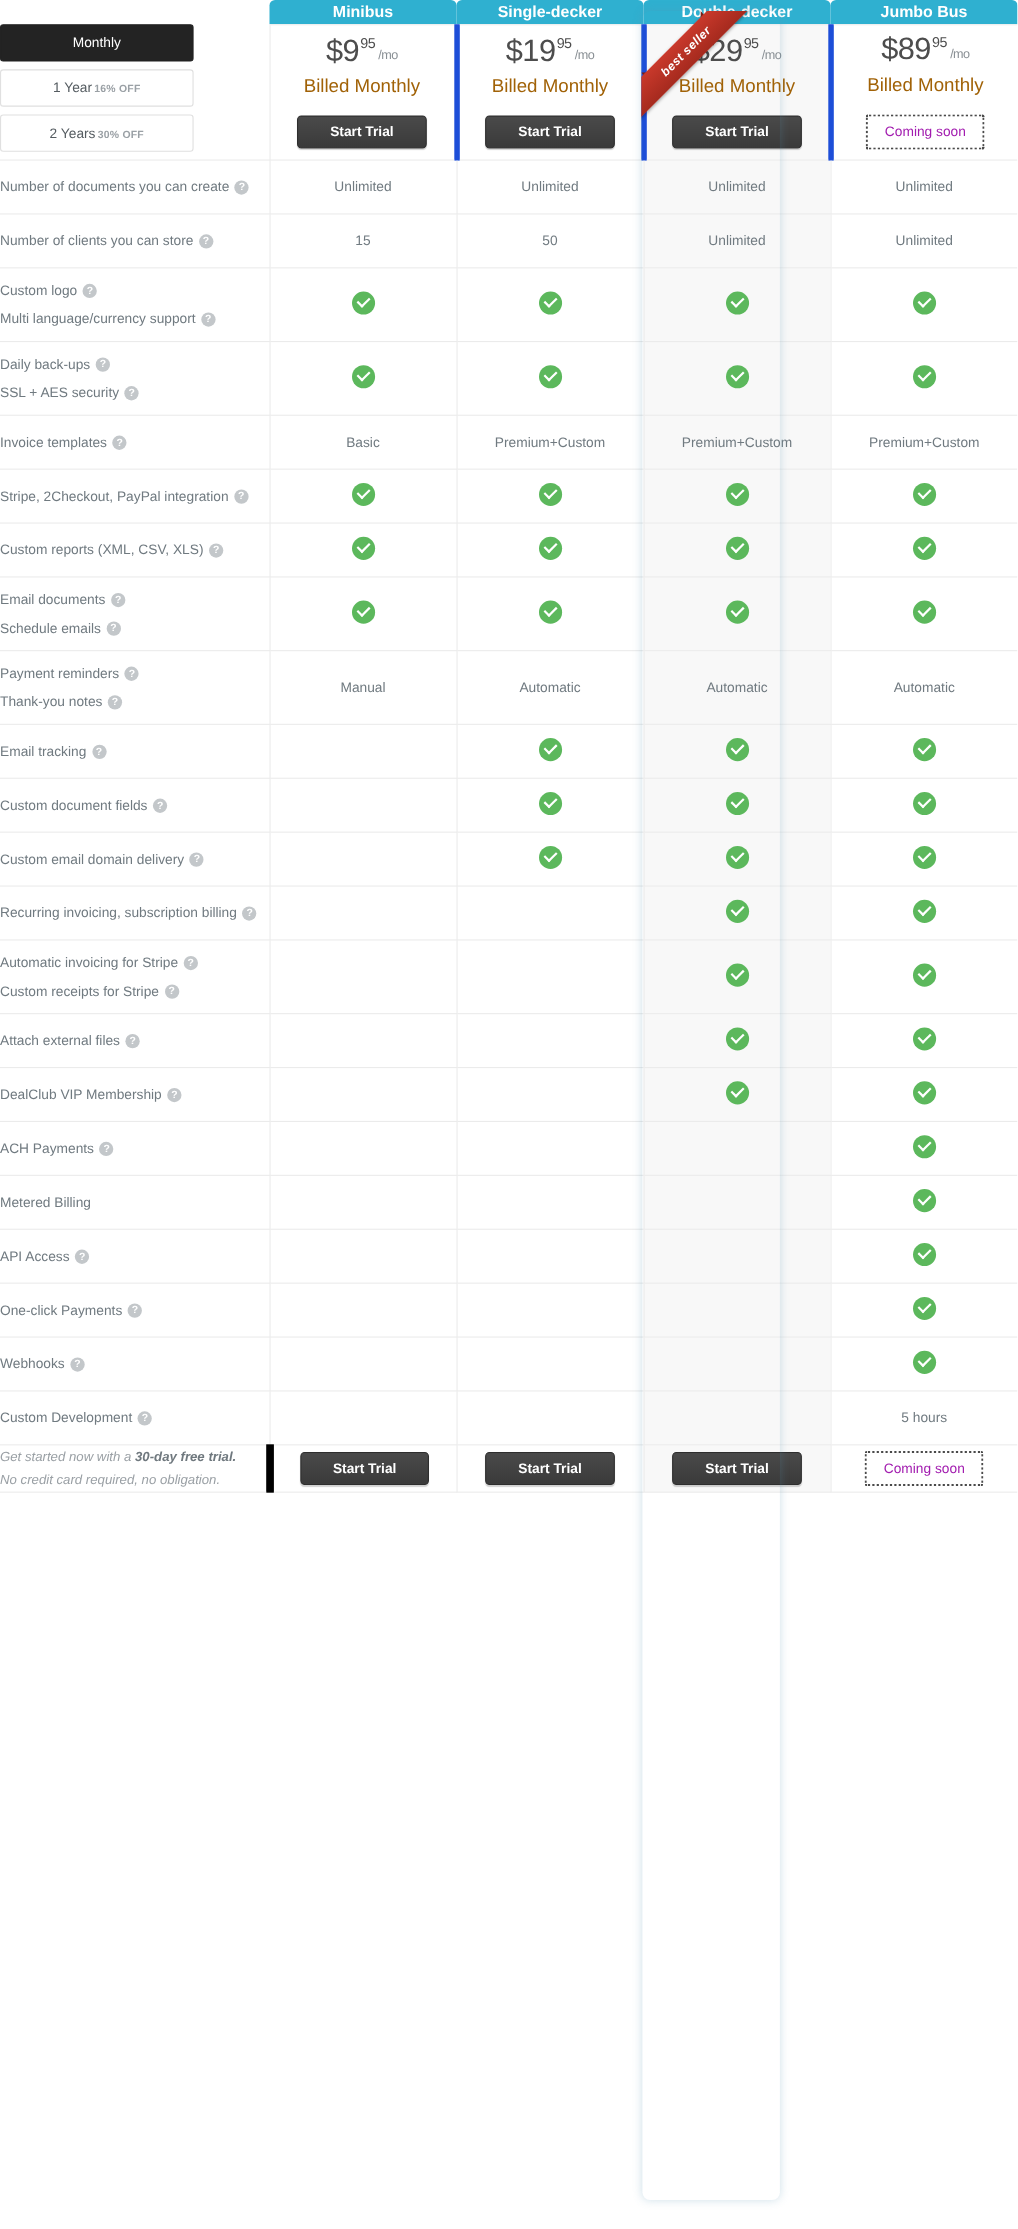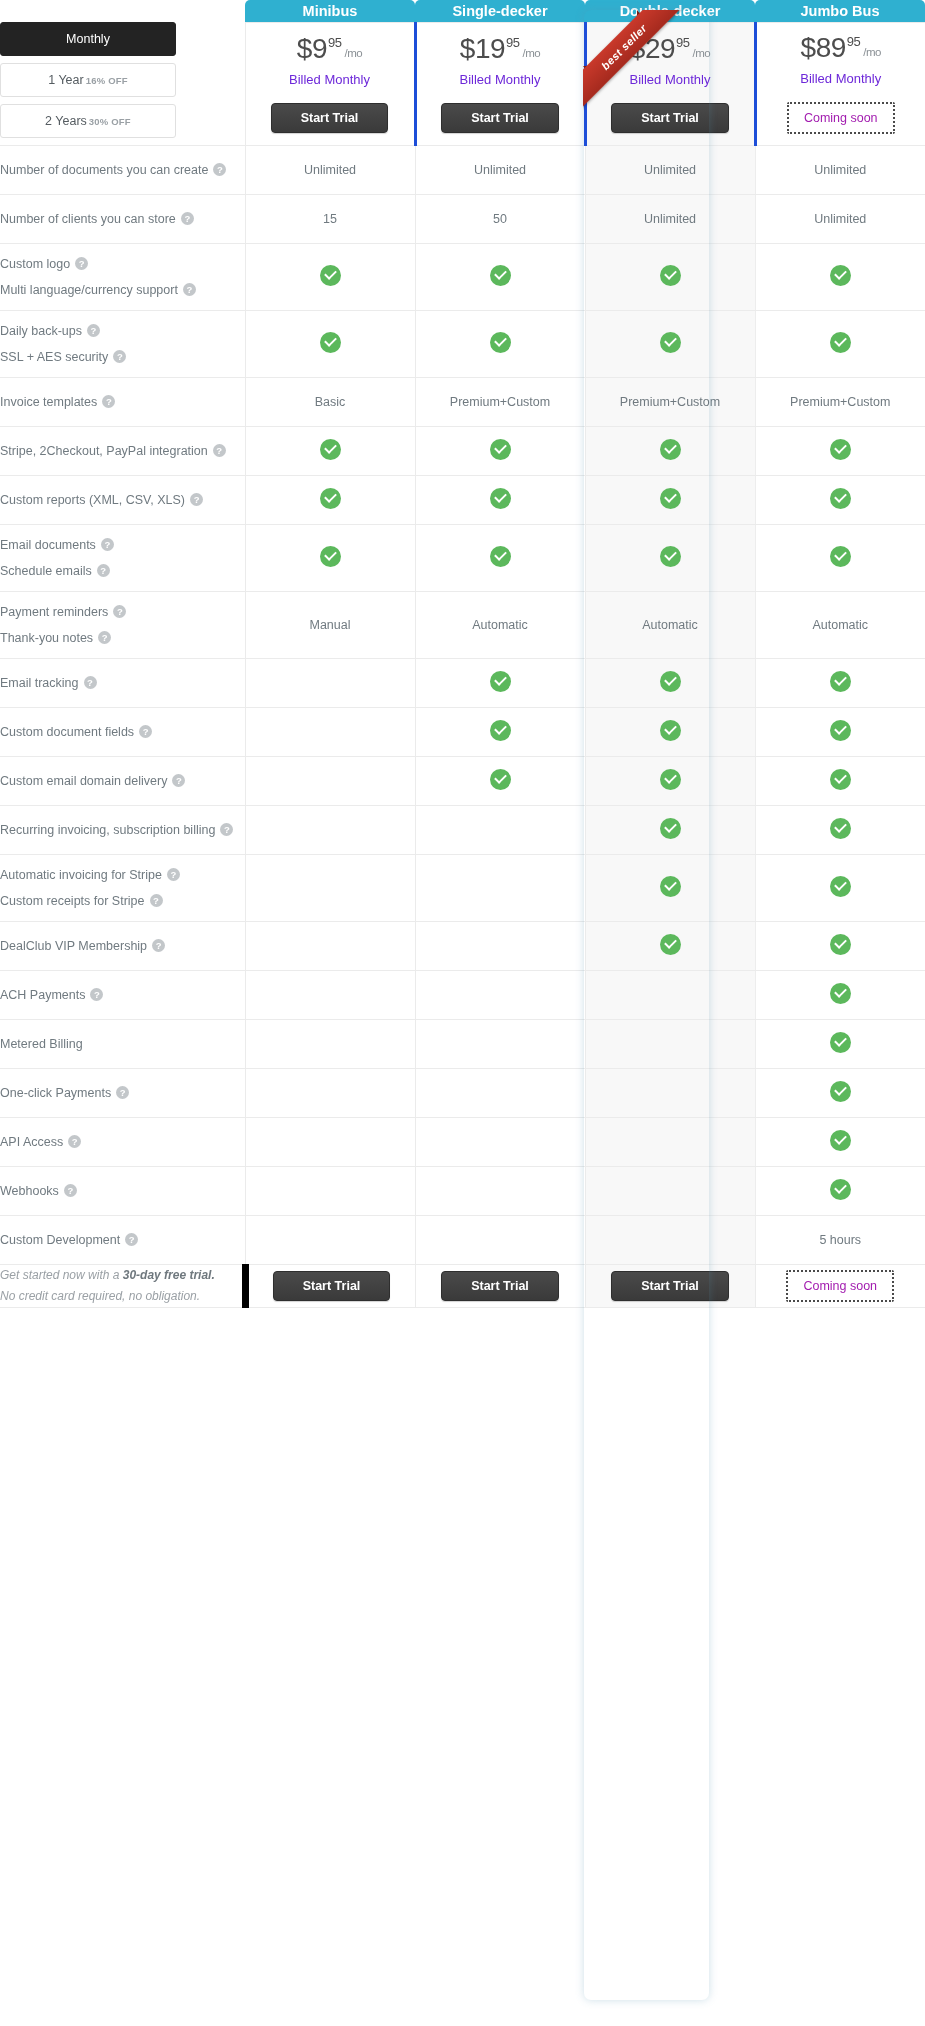--- a/index.html
+++ b/index.html
@@ -115,21 +115,21 @@
     text-align: center;
     font-size: 14.5px;
     font-weight: 700;
     height: 22px;
     border-bottom: none;
     border-radius: 5px 5px 0 0;
   }
   .plan-body {
     text-align: center;
     background: #ffffff;
-    border-right: 3px solid #1d4ed8;
+    border-right: 5px solid #1d4ed8;
     padding: 16px 6px 20px;
     vertical-align: top;
   }
   .plan-body.last { border-right: none; }
 
   .price {
     color: #4d4d4d;
     font-size: 28px;
     font-weight: 400;
     line-height: 1;
@@ -141,22 +141,22 @@
     margin-left: 1px;
   }
   .price .per {
     font-size: 11.5px;
     color: #8a9095;
     vertical-align: 1px;
     margin-left: 3px;
   }
   .billed {
     margin-top: 9px;
-    font-size: 13px;
-    color: #6d28d9;
+    font-size: 17px;
+    color: #a16207;
   }
 
   
   .btn-trial {
     display: inline-block;
     margin-top: 16px;
     padding: 7px 29px;
     background: linear-gradient(#4a4a4a, #3a3a3a);
     color: #ffffff;
     font-size: 12.5px;
@@ -515,20 +515,29 @@
               <span class="feat-line"><span>Automatic invoicing for Stripe</span><span class="help">?</span></span>
               <span class="feat-line"><span>Custom receipts for Stripe</span><span class="help">?</span></span>
             </td>
             <td class="val-cell"></td>
             <td class="val-cell"></td>
             <td class="val-cell highlight"><span class="ico-check"></span></td>
             <td class="val-cell last"><span class="ico-check"></span></td>
           </tr>
           <tr>
             <td class="feat-cell">
+              <span class="feat-line"><span>Attach external files</span><span class="help">?</span></span>
+            </td>
+            <td class="val-cell"></td>
+            <td class="val-cell"></td>
+            <td class="val-cell highlight"><span class="ico-check"></span></td>
+            <td class="val-cell last"><span class="ico-check"></span></td>
+          </tr>
+          <tr>
+            <td class="feat-cell">
               <span class="feat-line"><span>DealClub VIP Membership</span><span class="help">?</span></span>
             </td>
             <td class="val-cell"></td>
             <td class="val-cell"></td>
             <td class="val-cell highlight"><span class="ico-check"></span></td>
             <td class="val-cell last"><span class="ico-check"></span></td>
           </tr>
           <tr>
             <td class="feat-cell">
               <span class="feat-line"><span>ACH Payments</span><span class="help">?</span></span>
@@ -542,30 +551,30 @@
             <td class="feat-cell">
               <span class="feat-line"><span>Metered Billing</span></span>
             </td>
             <td class="val-cell"></td>
             <td class="val-cell"></td>
             <td class="val-cell highlight"></td>
             <td class="val-cell last"><span class="ico-check"></span></td>
           </tr>
           <tr>
             <td class="feat-cell">
+              <span class="feat-line"><span>API Access</span><span class="help">?</span></span>
+            </td>
+            <td class="val-cell"></td>
+            <td class="val-cell"></td>
+            <td class="val-cell highlight"></td>
+            <td class="val-cell last"><span class="ico-check"></span></td>
+          </tr>
+          <tr>
+            <td class="feat-cell">
               <span class="feat-line"><span>One-click Payments</span><span class="help">?</span></span>
-            </td>
-            <td class="val-cell"></td>
-            <td class="val-cell"></td>
-            <td class="val-cell highlight"></td>
-            <td class="val-cell last"><span class="ico-check"></span></td>
-          </tr>
-          <tr>
-            <td class="feat-cell">
-              <span class="feat-line"><span>API Access</span><span class="help">?</span></span>
             </td>
             <td class="val-cell"></td>
             <td class="val-cell"></td>
             <td class="val-cell highlight"></td>
             <td class="val-cell last"><span class="ico-check"></span></td>
           </tr>
           <tr>
             <td class="feat-cell">
               <span class="feat-line"><span>Webhooks</span><span class="help">?</span></span>
             </td>

